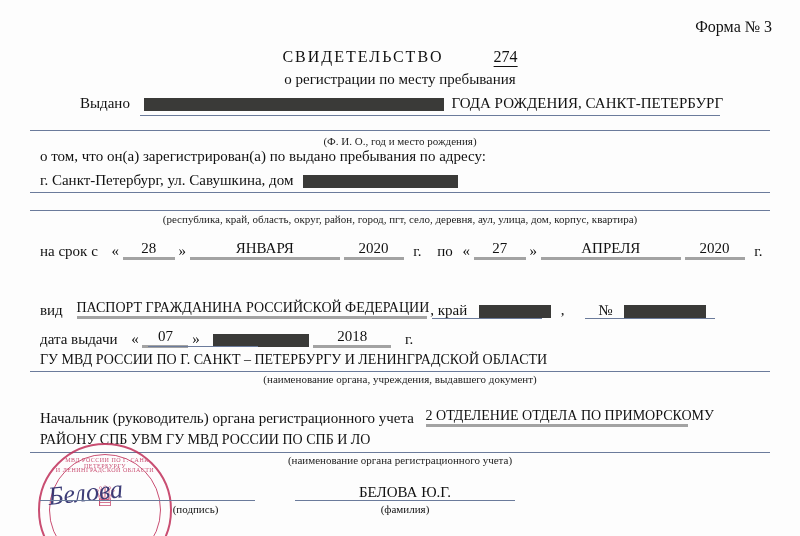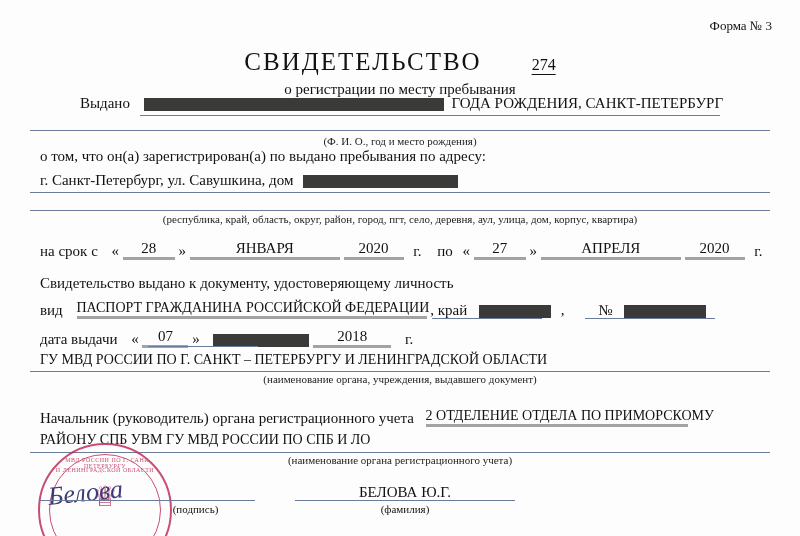--- a/index.html
+++ b/index.html
@@ -18,32 +18,32 @@
   .page {
     position: relative;
     width: 800px;
     height: 536px;
     background: #fdfdfd;
   }
   .form-no {
     position: absolute;
     top: 18px;
     right: 28px;
-    font-size: 13px;
+    font-size: 16px;
     font-family: "Liberation Serif", serif;
   }
   .title-block {
     position: absolute;
     top: 48px;
     left: 0;
     width: 800px;
     text-align: center;
   }
   .title {
-    font-size: 25px;
+    font-size: 16px;
     letter-spacing: 2px;
     display: inline-block;
   }
   .title-num {
     display: inline-block;
     font-size: 16px;
     margin-left: 50px;
     text-decoration: underline;
     text-underline-offset: 4px;
     vertical-align: baseline;
@@ -187,21 +187,20 @@
     <span style="margin-left:6px;">г.</span>
     <span style="margin-left:12px;">по</span>
     <span style="margin-left:6px;">«</span>
     <span class="value-ul" style="width:52px;">27</span>
     <span>»</span>
     <span class="value-ul" style="width:140px;">АПРЕЛЯ</span>
     <span class="value-ul" style="width:60px;">2020</span>
     <span style="margin-left:6px;">г.</span>
   </div>
 
-  <div class="row" style="top:275px; left:40px;">Свидетельство выдано к документу, удостоверяющему личность</div>
 
   <div class="row" style="top:300px; left:40px;">
     <span>вид</span>
     <span class="value-ul" style="width:350px; margin-left:10px; font-size:14px;">ПАСПОРТ ГРАЖДАНИНА РОССИЙСКОЙ ФЕДЕРАЦИИ</span>
     <span>, край</span>
     <span class="redact" style="width:72px; margin-left:8px;"></span>
     <span style="margin-left:6px;">,</span>
     <span style="margin-left:30px;">№</span>
     <span class="redact" style="width:82px; margin-left:8px;"></span>
   </div>

